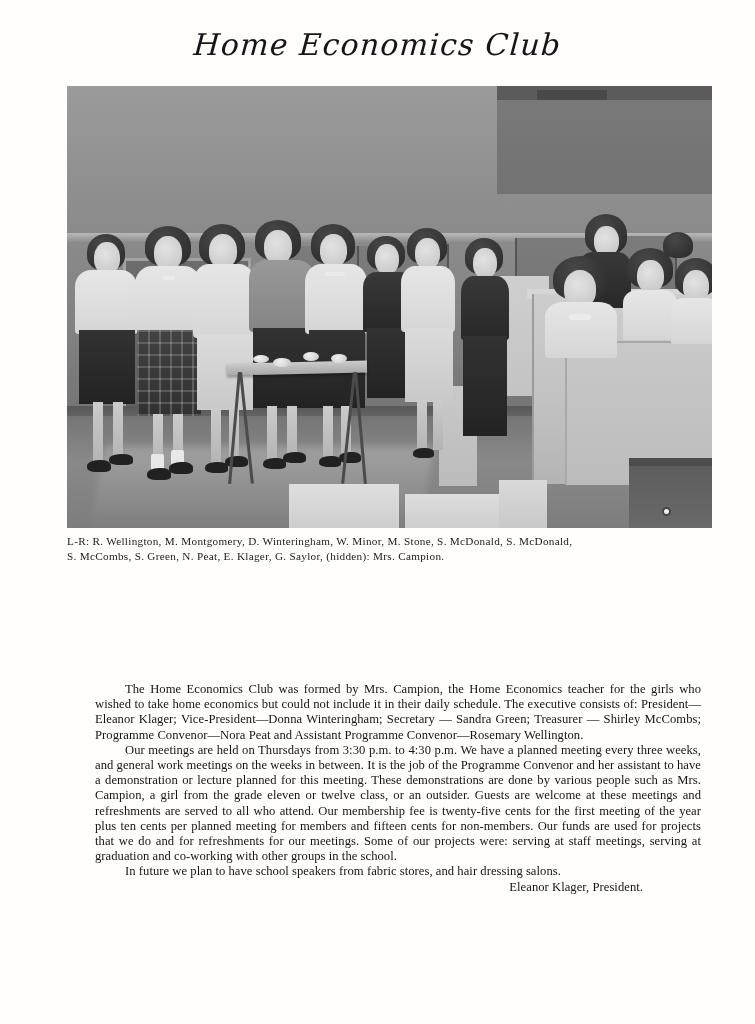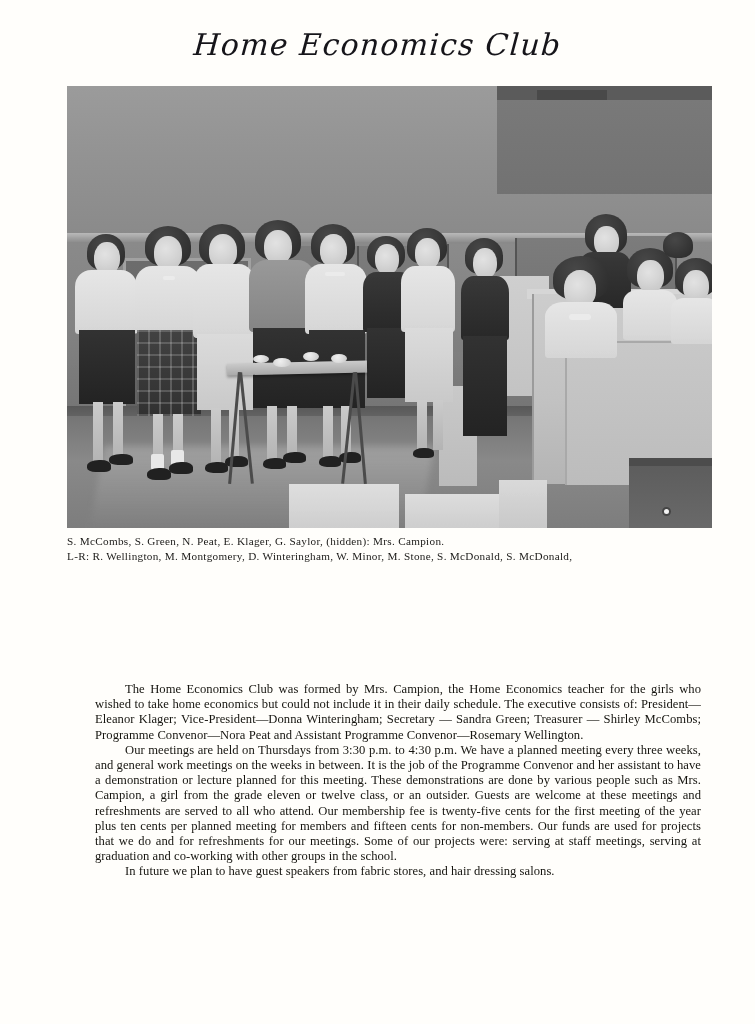--- a/index.html
+++ b/index.html
@@ -449,24 +449,25 @@
     <div class="ph dish dish-2"></div>
     <div class="ph dish dish-3"></div>
     <div class="ph dish dish-4"></div>
 
     <div class="ph fg-panel-a"></div>
     <div class="ph fg-panel-b"></div>
     <div class="ph fg-panel-c"></div>
   </div>
 
   <div class="caption">
+    <div>L-R: R. Wellington, M. Montgomery, D. Winteringham, W. Minor, M. Stone, S. McDonald, S. McDonald,</div>
     <div>S. McCombs, S. Green, N. Peat, E. Klager, G. Saylor, (hidden): Mrs. Campion.</div>
-    <div>L-R: R. Wellington, M. Montgomery, D. Winteringham, W. Minor, M. Stone, S. McDonald, S. McDonald,</div>
   </div>
 
   <div class="bodycopy">
     <p>The Home Economics Club was formed by Mrs. Campion, the Home Economics teacher for the girls who wished to take home economics but could not include it in their daily schedule.  The executive consists of:  President—Eleanor Klager; Vice-President—Donna Winteringham; Secretary — Sandra Green; Treasurer — Shirley McCombs; Programme Convenor—Nora Peat and Assistant Programme Convenor—Rosemary Wellington.</p>
     <p>Our meetings are held on Thursdays from 3:30 p.m. to 4:30 p.m.   We have a planned meeting every three weeks, and general work meetings on the weeks in between.  It is the job of the Programme Convenor and her assistant to have a demonstration or lecture planned for this meeting.   These demonstrations are done by various people such as Mrs. Campion, a girl from the grade eleven or twelve class, or an outsider.   Guests are welcome at these meetings and refreshments are served to all who attend.  Our membership fee is twenty-five cents for the first meeting of the year plus ten cents per planned meeting for members and fifteen cents for non-members. Our funds are used for projects that we do and for refreshments for our meetings.   Some of our projects were: serving at staff meetings, serving at graduation and co-working with other groups in the school.</p>
-    <p>In future we plan to have guest speakers from fabric stores, and hair dressing salons.</p>
+    <p>In future we plan to have school speakers from fabric stores, and hair dressing salons.</p>
+    <p class="sig">Eleanor Klager, President.</p>
   </div>
 
 
 </div>
 
 </body></html>

